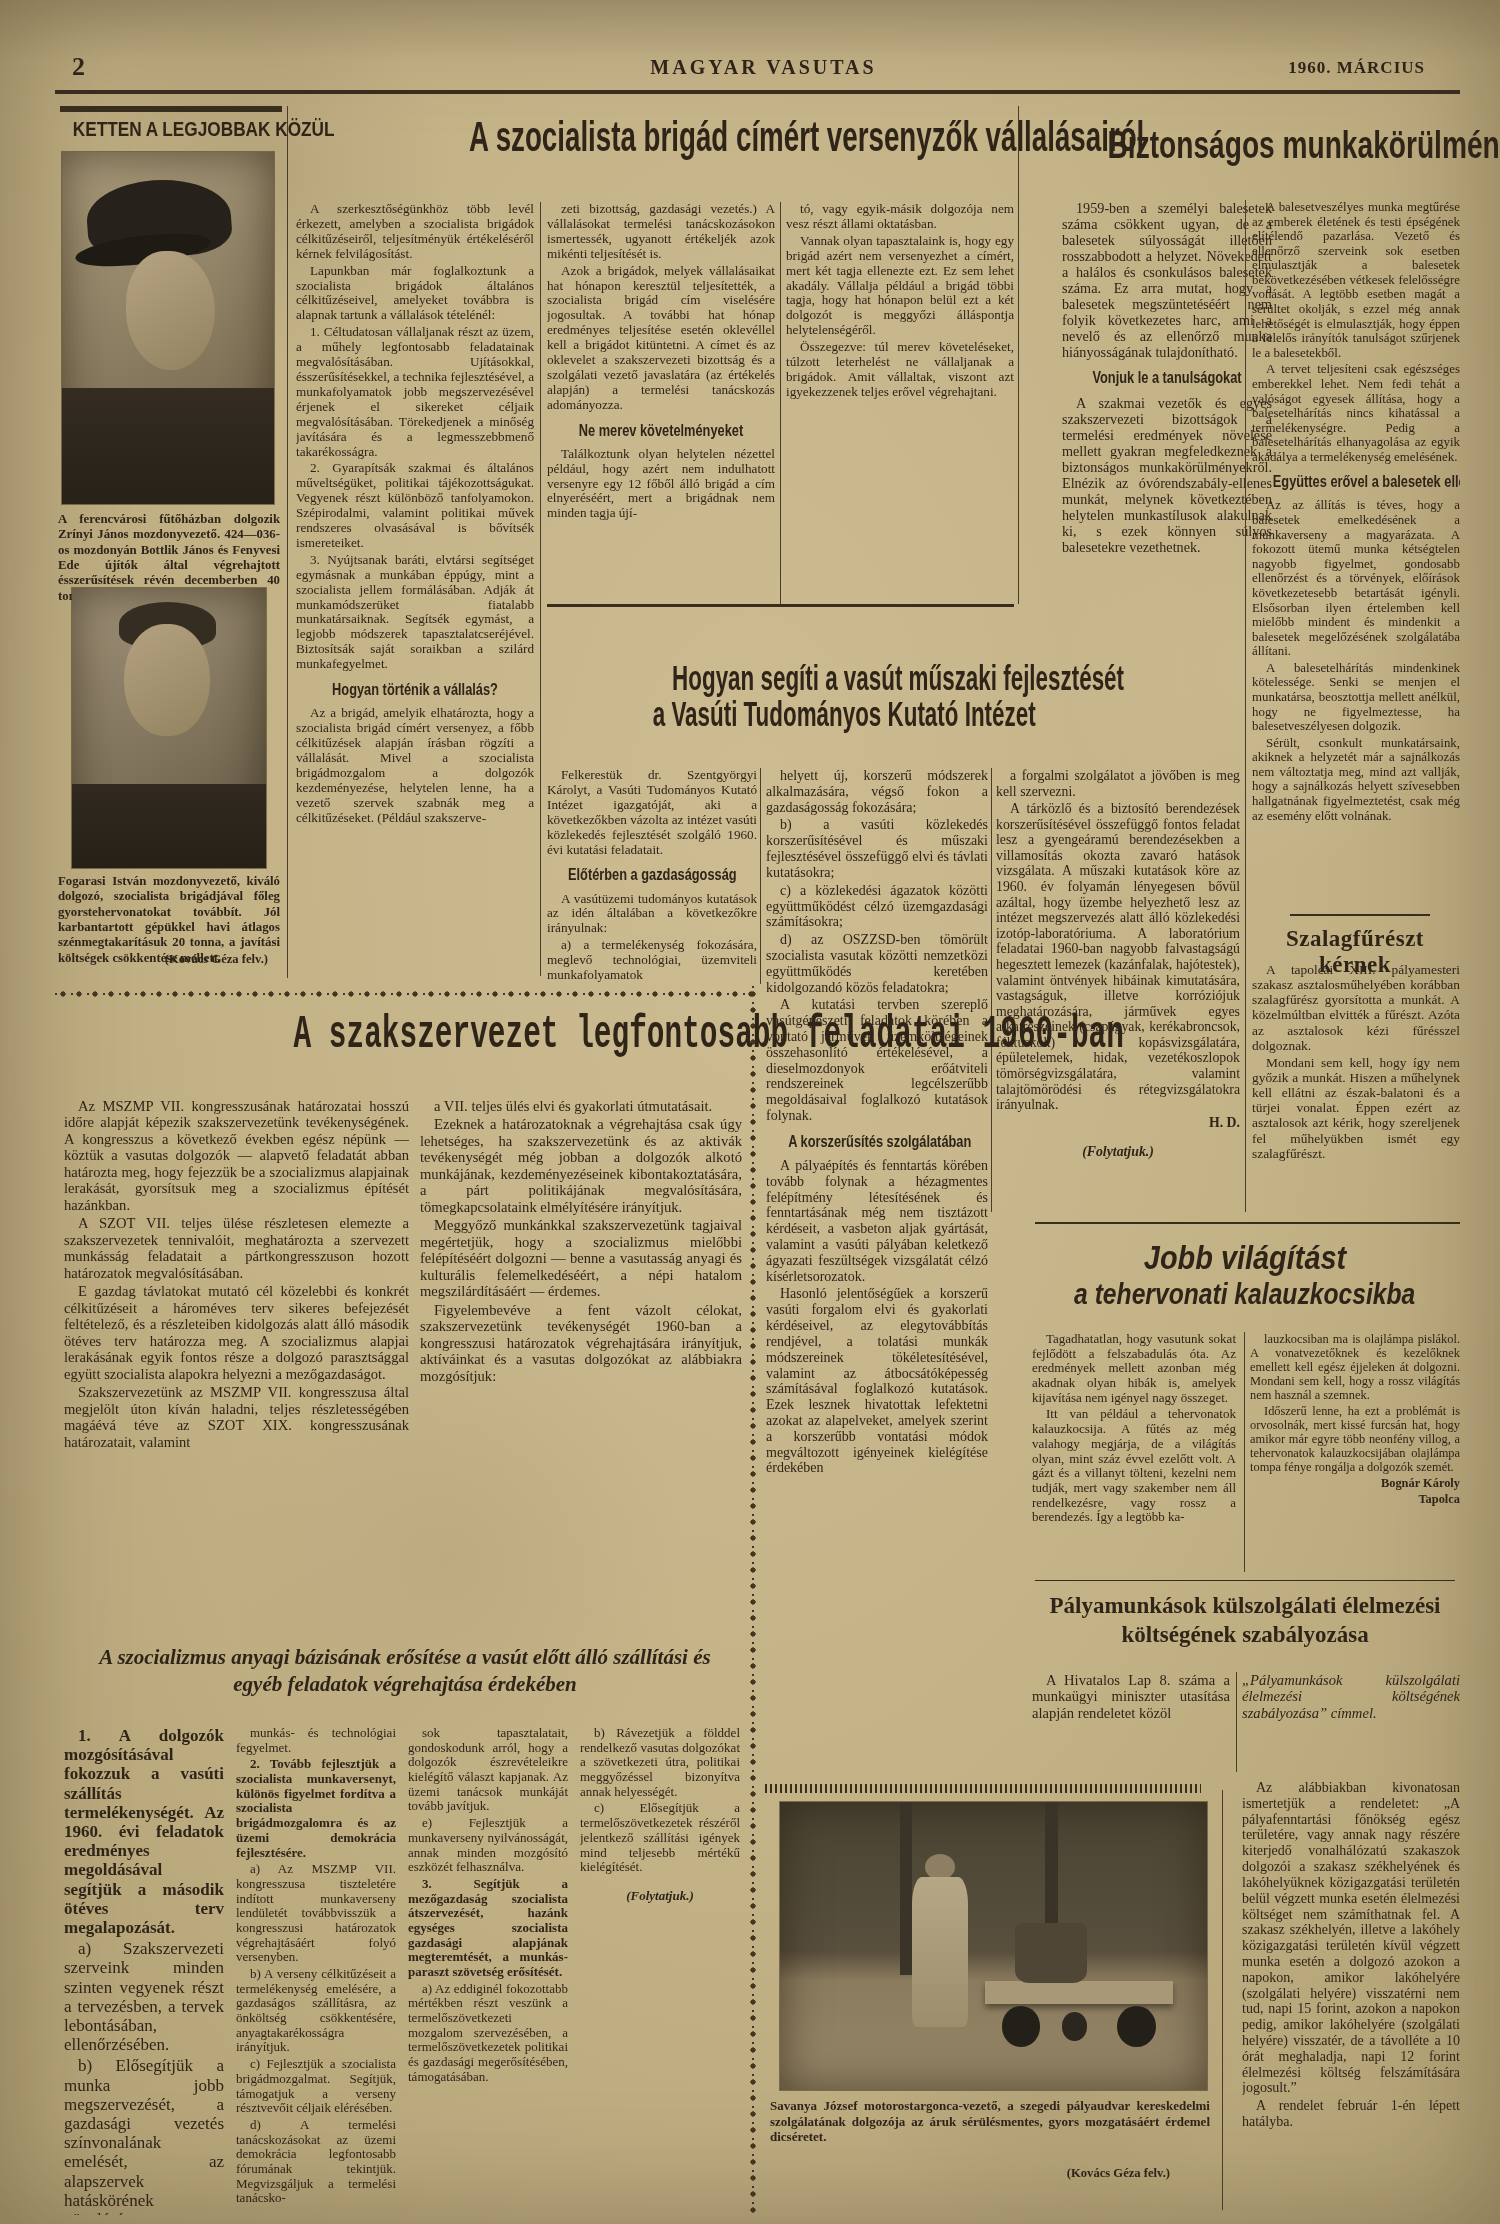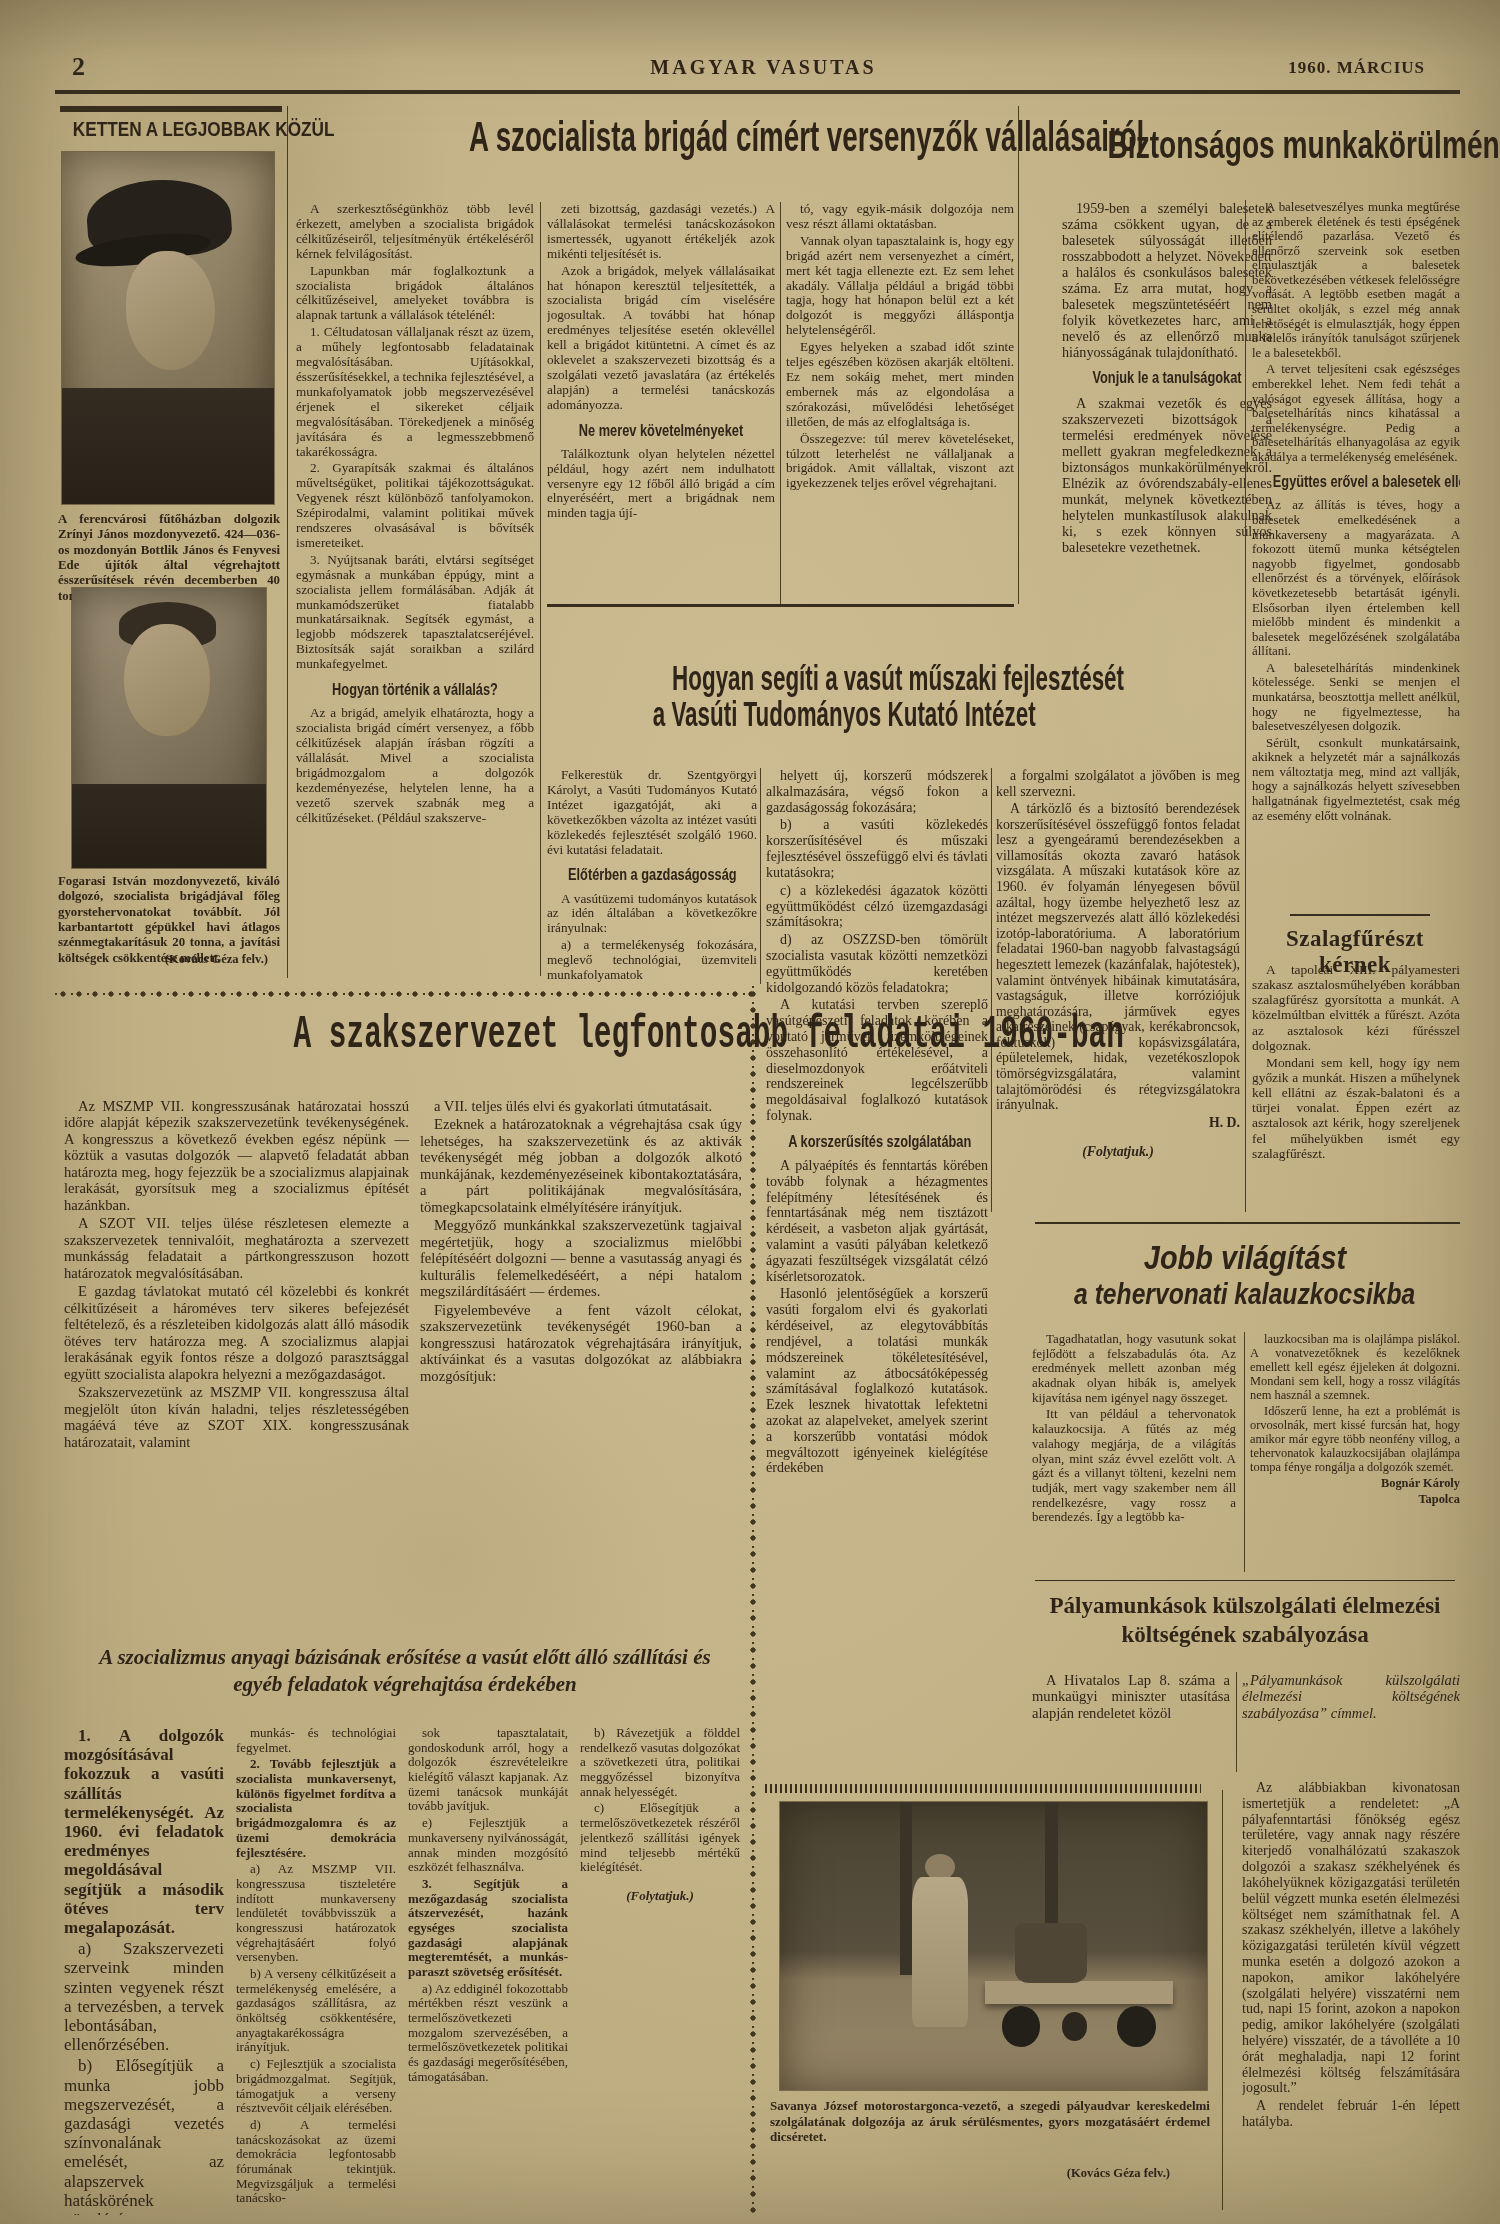--- a/index.html
+++ b/index.html
@@ -92,21 +92,20 @@
     </div>
   <div class="col" style="left:547px;top:202px;width:228px;height:400px;font-size:13.2px;">
       <p>zeti bizottság, gazdasági vezetés.) A vállalásokat termelési tanácskozásokon ismertessék, ugyanott értékeljék azok mikénti teljesítését is.</p>
       <p>Azok a brigádok, melyek vállalásaikat hat hónapon keresztül teljesítették, a szocialista brigád cím viselésére jogosultak. A további hat hónap eredményes teljesítése esetén oklevéllel kell a brigádot kitüntetni. A címet és az oklevelet a szakszervezeti bizottság és a szolgálati vezető javaslatára (az értékelés alapján) a termelési tanácskozás adományozza.</p>
       <p class="sub">Ne merev követelményeket</p>
       <p>Találkoztunk olyan helytelen nézettel például, hogy azért nem indulhatott versenyre egy 12 főből álló brigád a cím elnyeréséért, mert a brigádnak nem minden tagja újí-</p>
     </div>
   <div class="col" style="left:786px;top:202px;width:228px;height:400px;font-size:13.2px;">
       <p>tó, vagy egyik-másik dolgozója nem vesz részt állami oktatásban.</p>
       <p>Vannak olyan tapasztalaink is, hogy egy brigád azért nem versenyezhet a címért, mert két tagja ellenezte ezt. Ez sem lehet akadály. Vállalja például a brigád többi tagja, hogy hat hónapon belül ezt a két dolgozót is meggyőzi álláspontja helytelenségéről.</p>
-      <p>Egyes helyeken a szabad időt szinte teljes egészében közösen akarják eltölteni. Ez nem sokáig mehet, mert minden embernek más az elgondolása a szórakozási, művelődési lehetőséget illetően, de más az elfoglaltsága is.</p>
       <p class="i">Összegezve: túl merev követeléseket, túlzott leterhelést ne vállaljanak a brigádok. Amit vállaltak, viszont azt igyekezzenek teljes erővel végrehajtani.</p>
     </div>
   <div class="vrule" style="left:287px;top:106px;height:872px;"></div>
   <div class="vrule" style="left:540px;top:202px;height:774px;"></div>
   <div class="vrule" style="left:780px;top:202px;height:402px;"></div>
   <div class="vrule" style="left:1018px;top:106px;height:498px;"></div>
   <div class="rule" style="left:547px;top:604px;width:467px;height:3px;"></div>
 
   <div class="abs hl" style="left:1026px;top:126px;width:434px;font-size:38px;">
     <span class="sq" style="transform:scaleX(.74);">Biztonságos munkakörülményeket</span>

